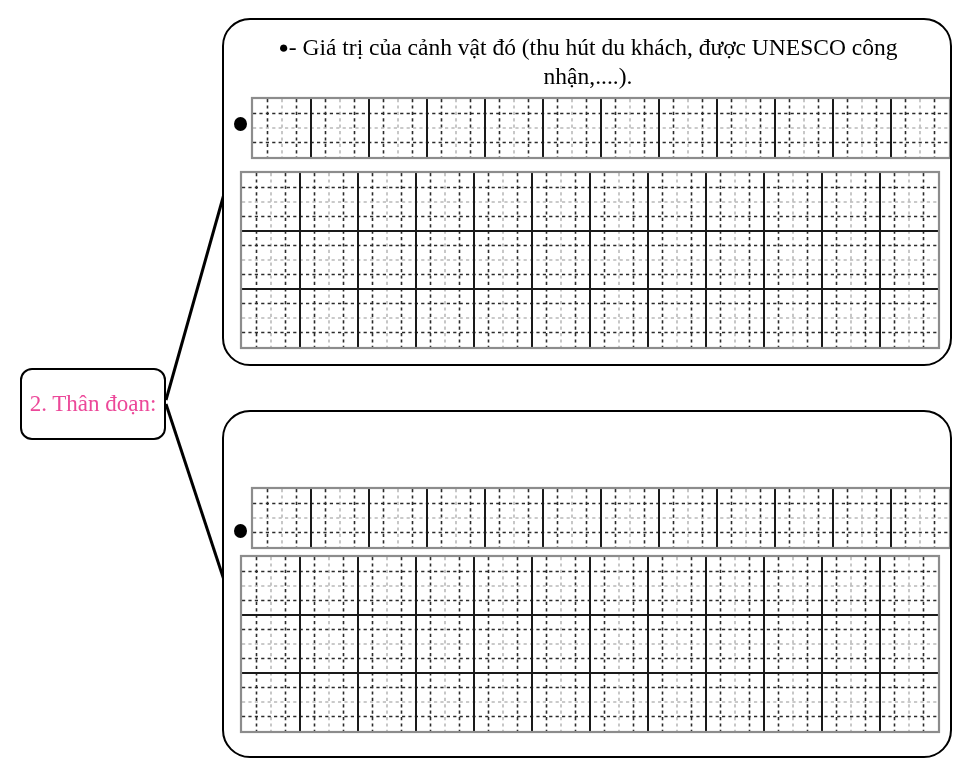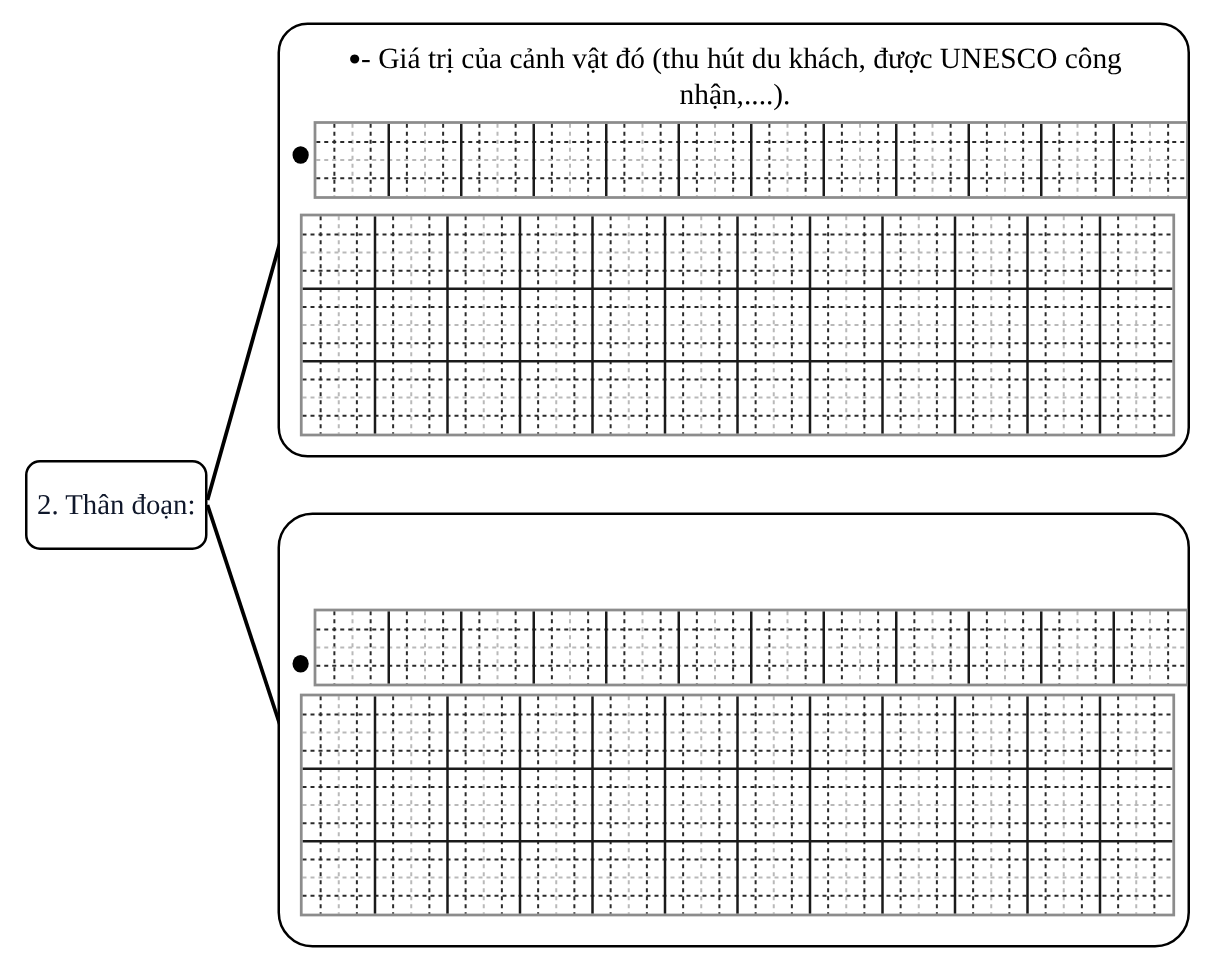--- a/index.html
+++ b/index.html
@@ -36,35 +36,35 @@
     display: flex;
     align-items: center;
     justify-content: center;
     text-align: center;
     box-sizing: border-box;
     z-index: 5;
   }
   .label-box .label-text {
     font-size: 23px;
     line-height: 1.12;
-    color: #0f172a;
+    color: #ec4899;
     padding: 0 6px;
   }
 
   
   .panel {
     position: absolute;
     border: 2.5px solid #000;
     border-radius: 28px;
     background: #fff;
     box-sizing: border-box;
     z-index: 4;
     overflow: hidden;
   }
-  #panel-1 { left: 222px; top: 18px;  width: 730px; height: 348px; border-radius: 24px; }
+  #panel-1 { left: 222px; top: 18px;  width: 730px; height: 348px; }
   #panel-2 { left: 222px; top: 410px; width: 730px; height: 348px; }
 
   .panel-heading {
     position: absolute;
     left: 14px;
     top: 13px;
     width: 700px;
     text-align: center;
     font-size: 23.5px;
     line-height: 1.22;

